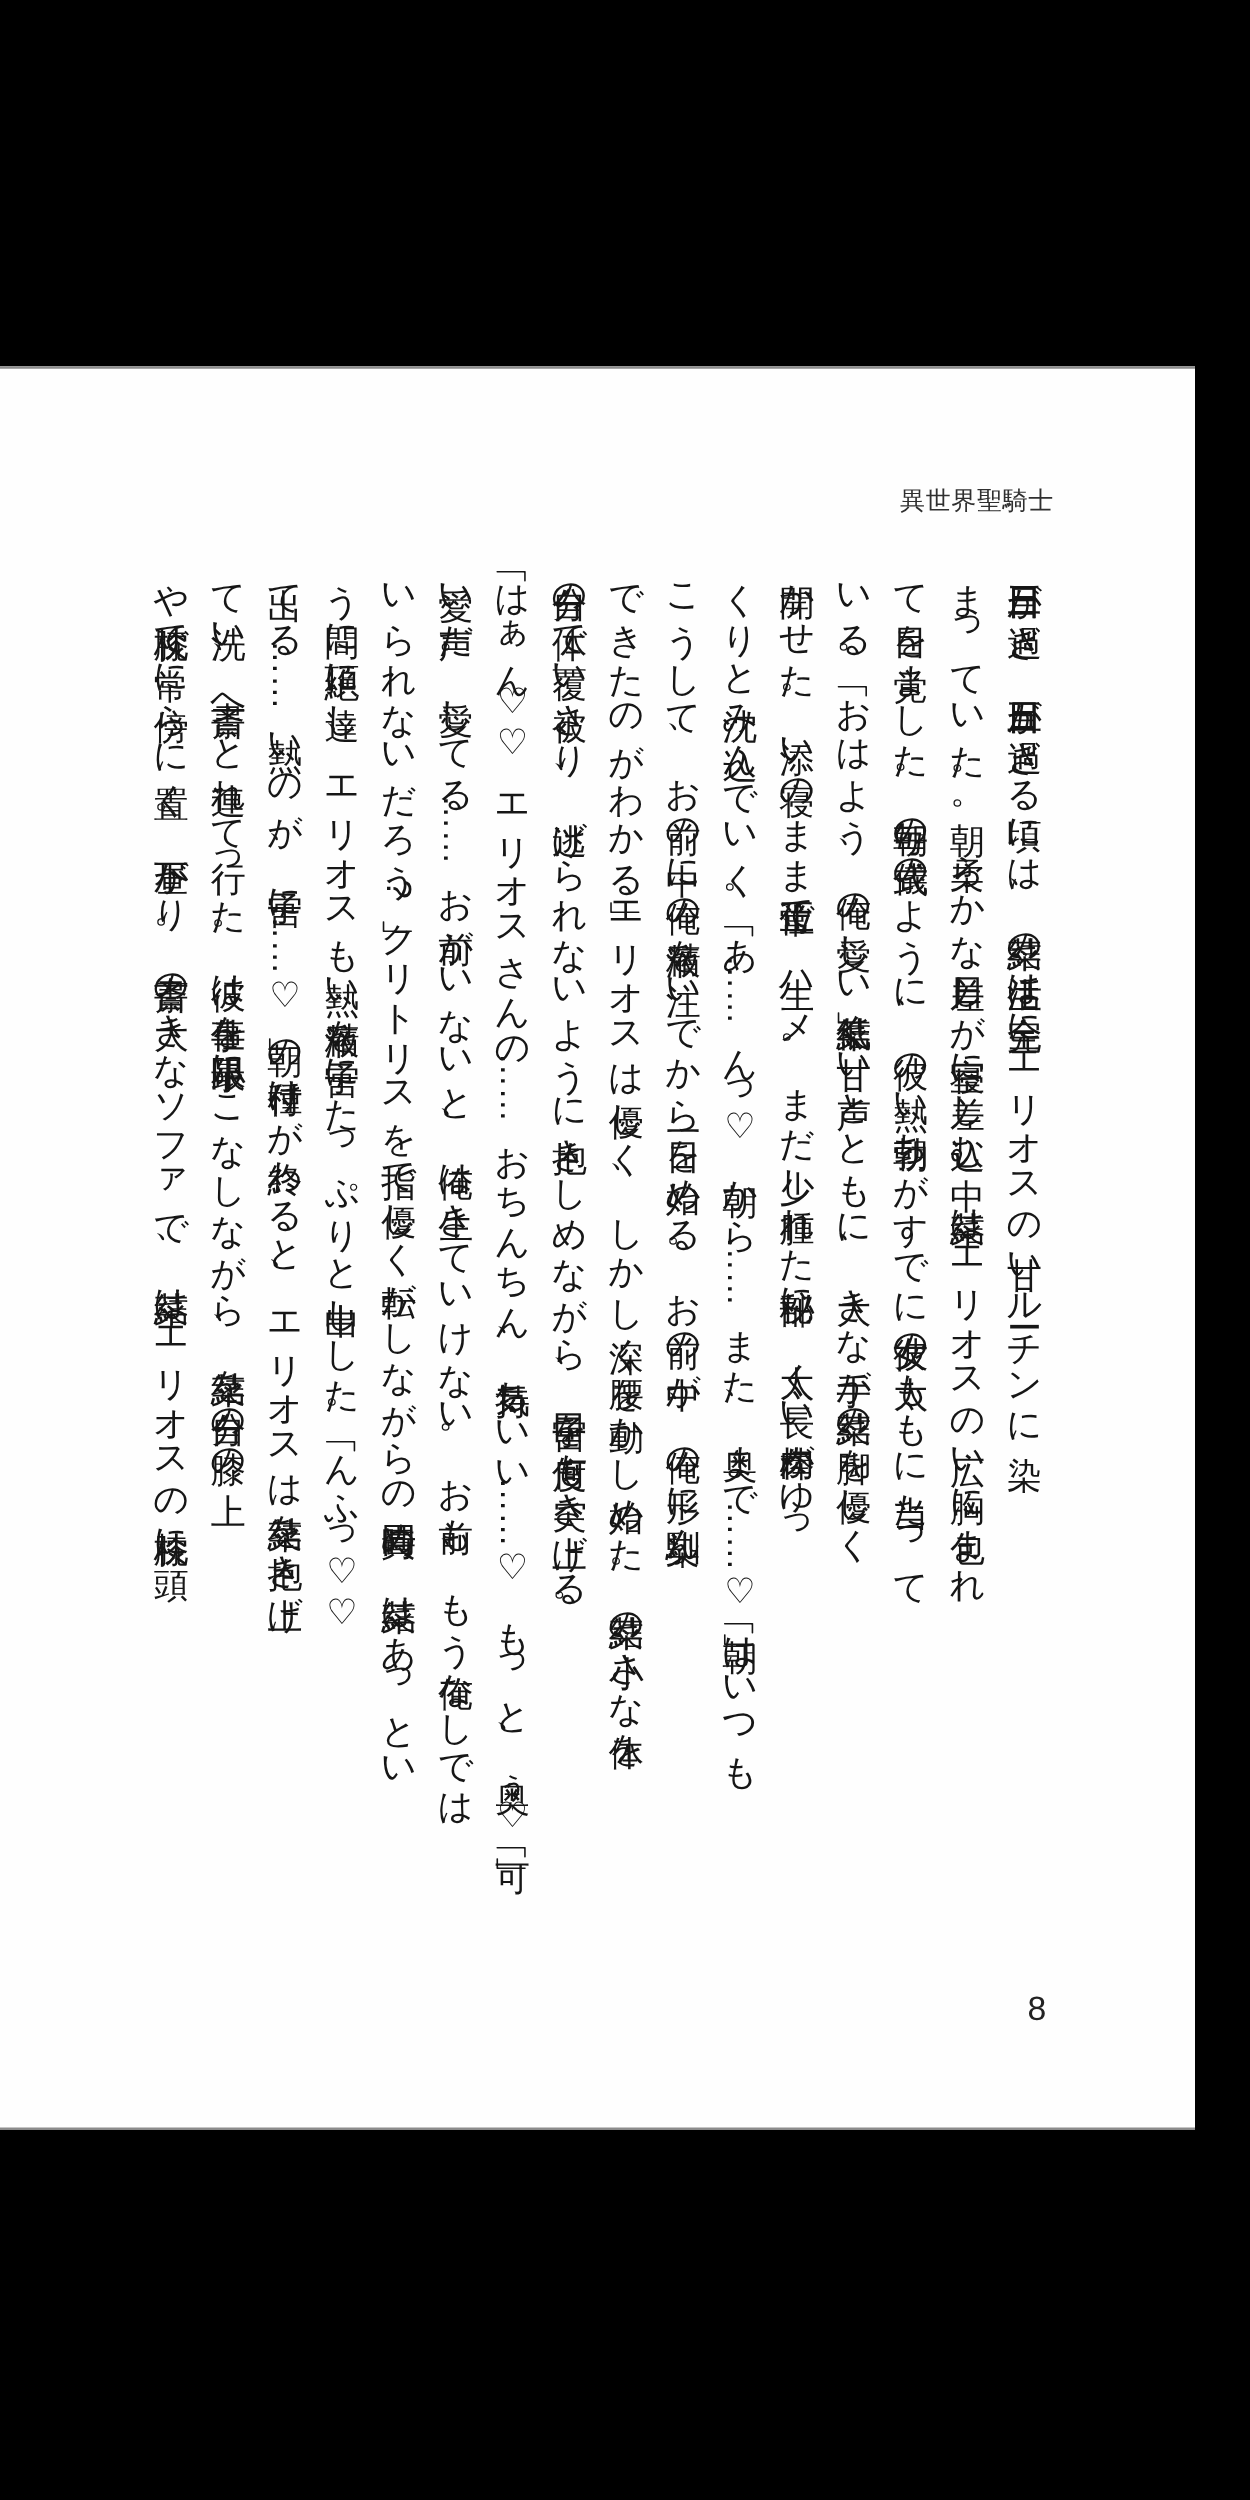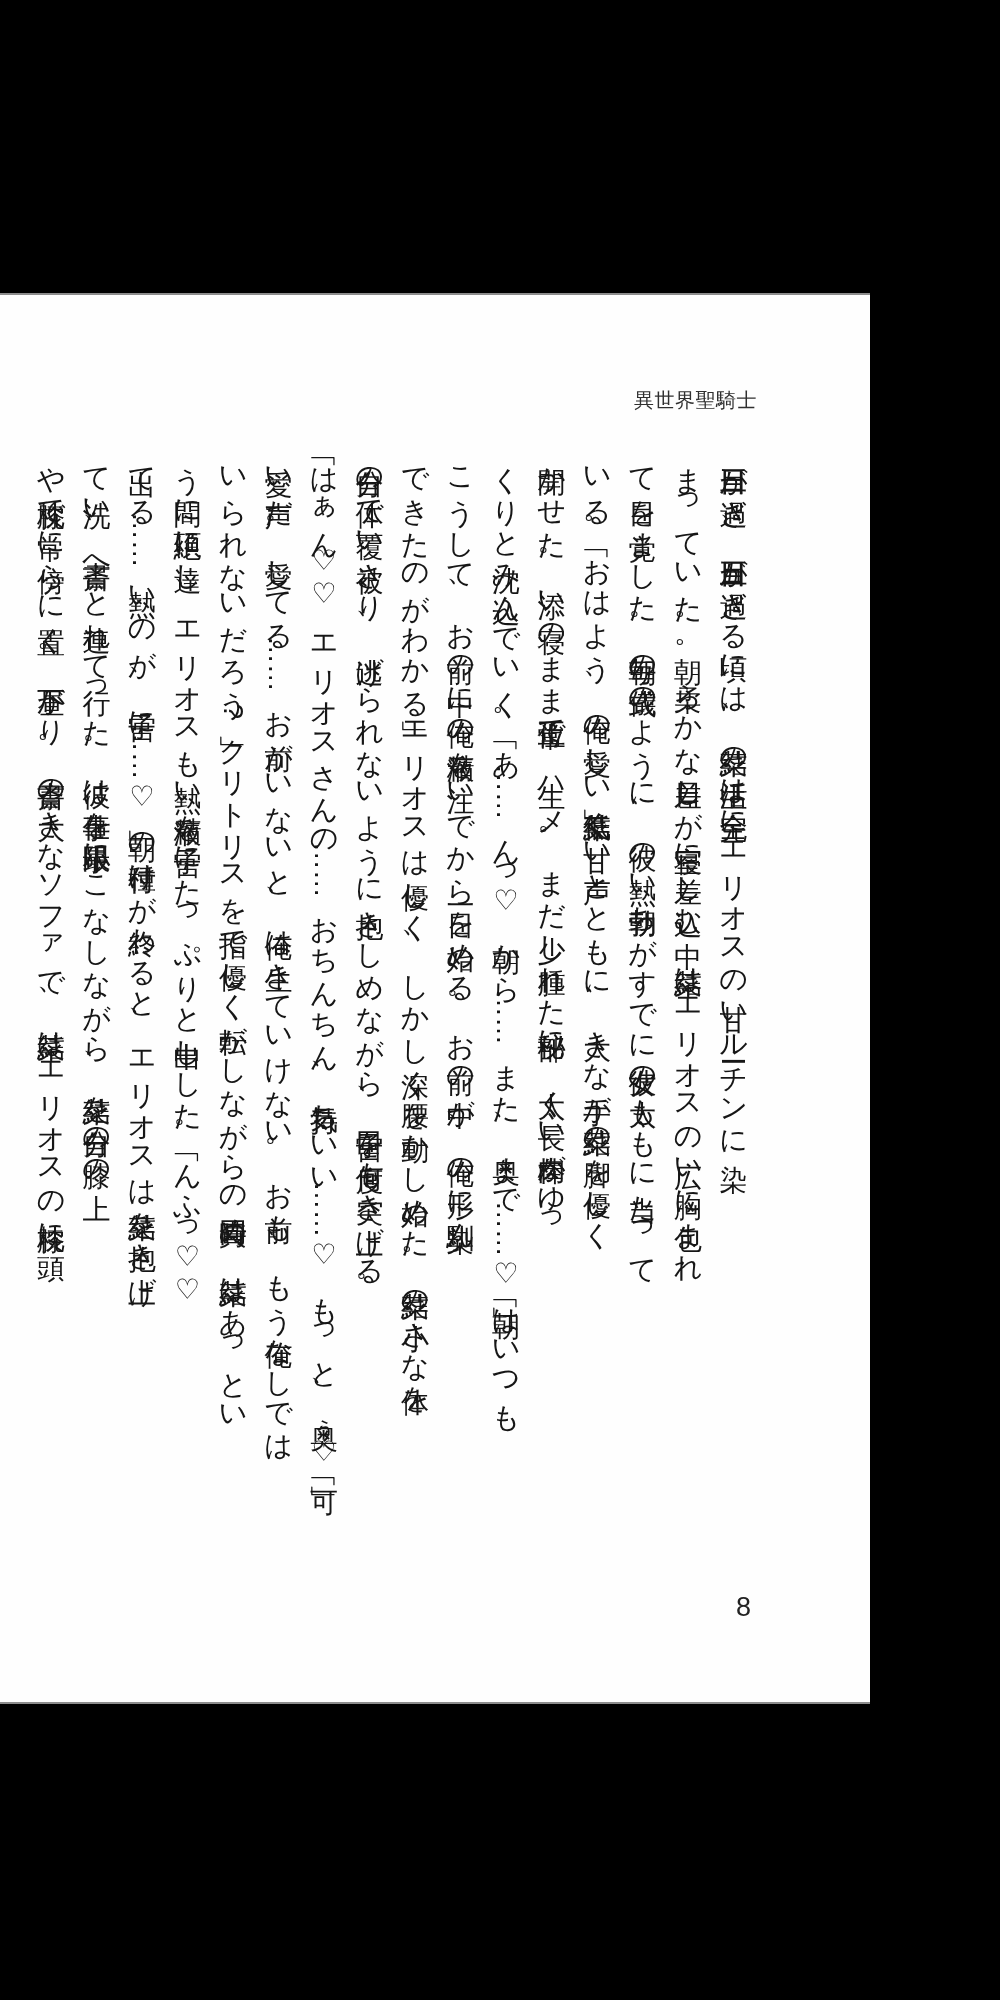--- a/index.html
+++ b/index.html
@@ -11,21 +11,21 @@
     overflow: hidden;
   }
   .letterbox {
     position: absolute; left: 0; width: 1000px; background: #000;
   }
   .letterbox.top { top: 0; height: 293px; }
   .letterbox.bottom { top: 1704px; height: 296px; }
   .paper {
     position: absolute;
     top: 293px; left: 0;
-    width: 870px; height: 1411px;
+    width: 956px; height: 1411px;
     background: #fefefe;
     border-top: 2px solid #8c8c8c;
     border-bottom: 2px solid #8c8c8c;
   }
   .running-head {
     position: absolute;
     top: 92px; right: 113px;
     font-size: 20px;
     color: #2f2f2f;
     letter-spacing: 0.5px;

